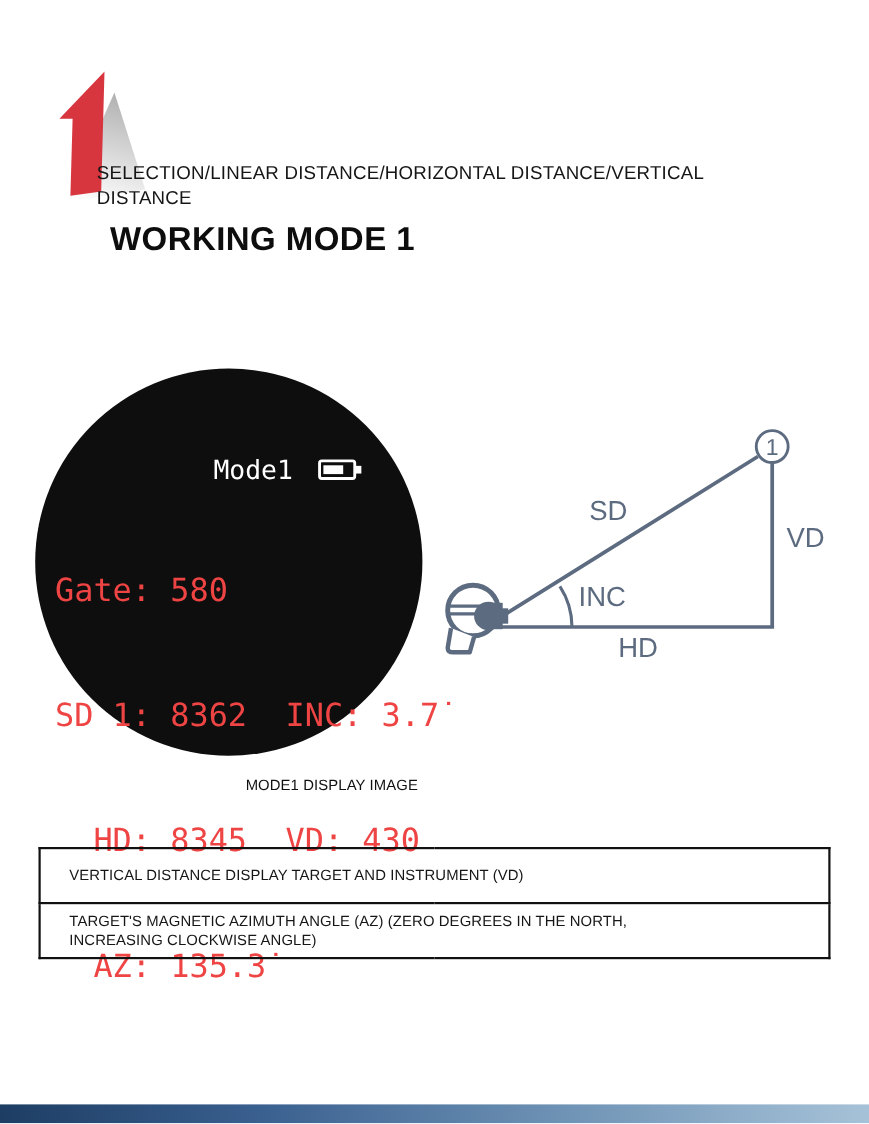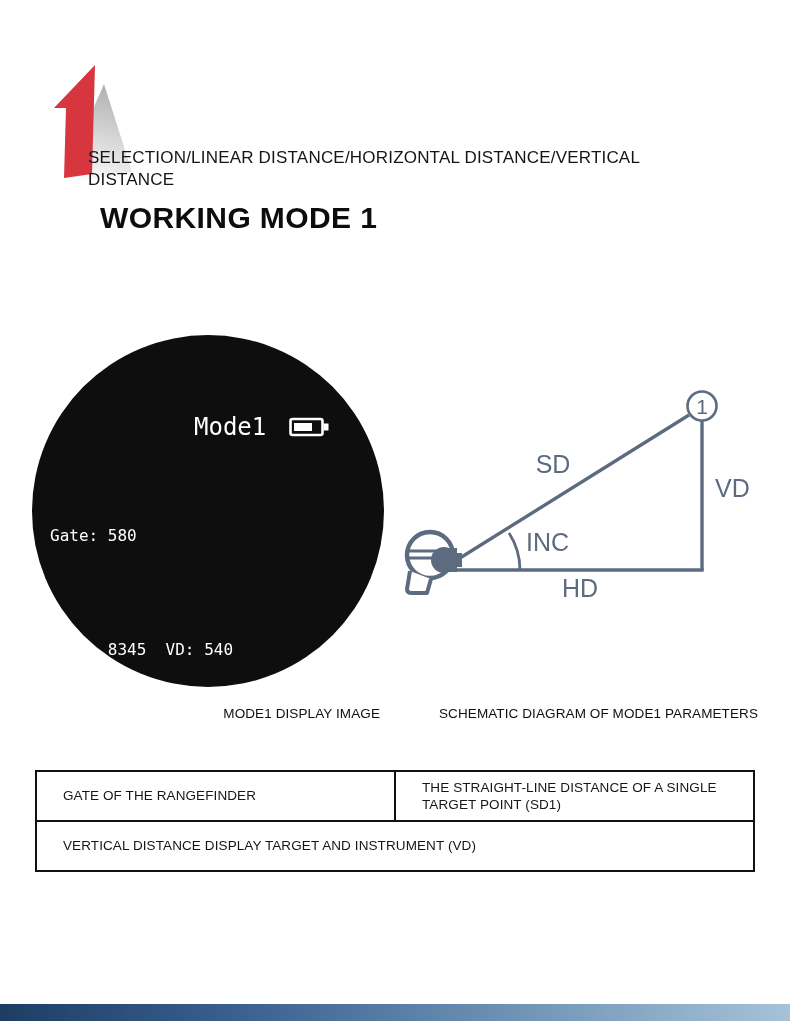--- a/index.html
+++ b/index.html
@@ -27,22 +27,22 @@
   .display-circle {
     position:absolute; left:32px; top:335px; width:352px; height:352px;
     border-radius:50%; background:#0e0e0e;
   }
   .display-status {
     position:absolute; left:162px; top:78px; color:#ffffff;
     font-family:"DejaVu Sans Mono", monospace; font-size:24px;
     display:flex; align-items:center; gap:23px; white-space:pre;
   }
   .display-lines {
-    position:absolute; left:18px; top:106px; color:#ffffff;
-    font-family:"DejaVu Sans Mono", monospace; font-size:16px;
+    position:absolute; left:18px; top:106px; color:#ef4444;
+    font-family:"DejaVu Sans Mono", monospace; font-size:29px;
     line-height:38px; white-space:pre;
   }
 
   
   .schematic { position:absolute; left:398px; top:381px; }
   .schematic text {
     font-family:"Liberation Sans", sans-serif; font-size:25px; fill:#5d6b80;
   }
   .schematic .marker-num { font-size:21px; }
 
@@ -95,21 +95,22 @@
     <div class="display-status">
       <span>Mode1</span>
       <svg width="42" height="22" viewBox="0 0 42 22">
         <rect x="1.5" y="3" width="32" height="16" rx="2" fill="none" stroke="#ffffff" stroke-width="2.6"></rect>
         <rect x="5" y="7" width="18" height="8" fill="#ffffff"></rect>
         <rect x="34.5" y="7.5" width="5" height="7" fill="#ffffff"></rect>
       </svg>
     </div>
     <div class="display-lines">
       <div>Gate: 580</div>
-      <div>  HD: 8345  VD: 540</div>
+      <div>SD 1: 8362  INC: 3.7˙</div>
+      <div>  HD: 8345  VD: 430</div>
       <div>  AZ: 135.3˙</div>
     </div>
   </div>
 
   <svg class="schematic" width="366" height="242" viewBox="0 0 366 242">
 
     <line x1="62" y1="177" x2="291" y2="34" stroke="#5d6b80" stroke-width="3.4"></line>
     <line x1="304" y1="40" x2="304" y2="189" stroke="#5d6b80" stroke-width="3.4"></line>
     <line x1="56" y1="189" x2="305.7" y2="189" stroke="#5d6b80" stroke-width="3.4"></line>
     <path d="M122,189 A68,68 0 0 0 111,152" fill="none" stroke="#5d6b80" stroke-width="2.8"></path>
@@ -127,36 +128,32 @@
       <rect x="55" y="26" width="7" height="14" fill="#5d6b80"></rect>
     </g>
 
     <text x="155" y="92" text-anchor="middle">SD</text>
     <text x="317" y="116">VD</text>
     <text x="128" y="170">INC</text>
     <text x="182" y="216" text-anchor="middle">HD</text>
   </svg>
 
   <div class="caption caption-left">MODE1 DISPLAY IMAGE</div>
-  <div class="caption caption-right">SCHEMATIC DIAGRAM OF MODE1 PARAMETERS</div>
 
   <table class="param-table">
     <tbody>
       <tr>
-        <td class="col-half">
-          <div>GATE OF THE RANGEFINDER</div>
-        </td>
-        <td class="col-half">
-          <div>THE STRAIGHT-LINE DISTANCE OF A SINGLE</div>
-          <div>TARGET POINT (SD1)</div>
+        <td colspan="2">
+          <div>VERTICAL DISTANCE DISPLAY TARGET AND INSTRUMENT (VD)</div>
         </td>
       </tr>
       <tr>
         <td colspan="2">
-          <div>VERTICAL DISTANCE DISPLAY TARGET AND INSTRUMENT (VD)</div>
+          <div>TARGET'S MAGNETIC AZIMUTH ANGLE (AZ) (ZERO DEGREES IN THE NORTH,</div>
+          <div>INCREASING CLOCKWISE ANGLE)</div>
         </td>
       </tr>
     </tbody>
   </table>
 
   <div class="footer-bar"></div>
 
 </div>
 
 </body></html>

